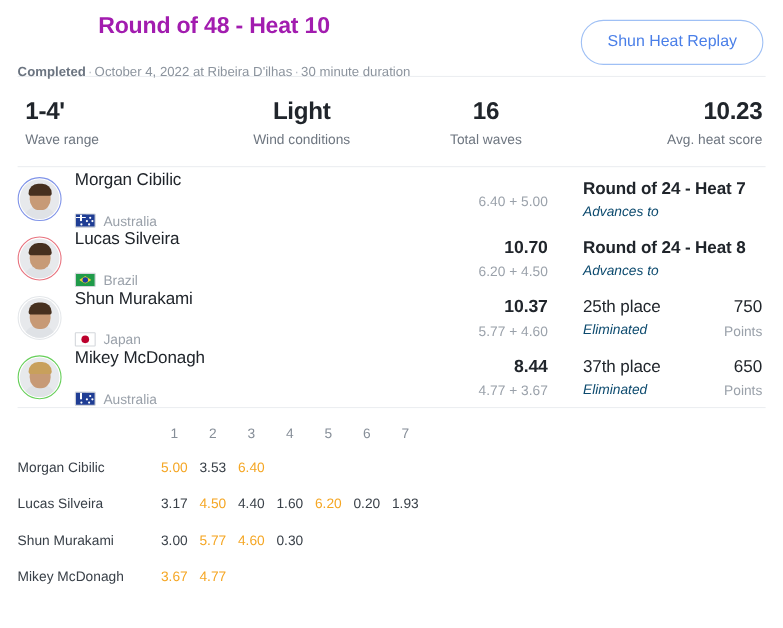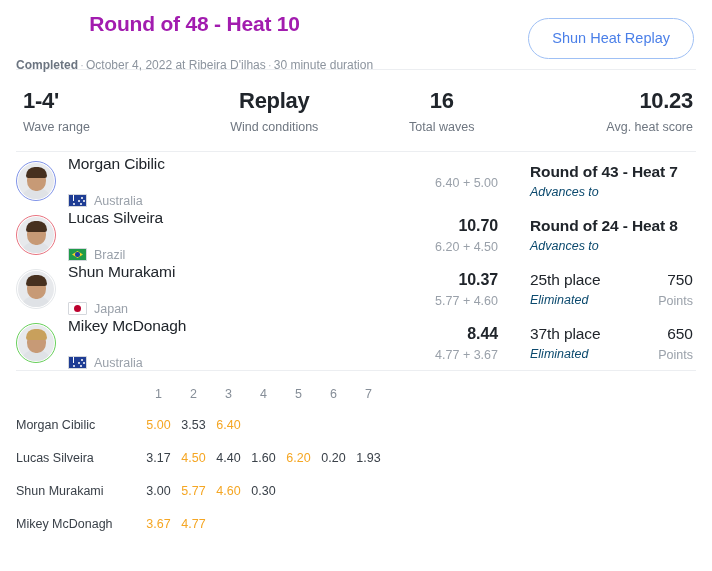--- a/index.html
+++ b/index.html
@@ -334,21 +334,21 @@
   </div>
 
   <div class="divider"></div>
 
   <div class="stats">
     <div class="stat">
       <div class="stat-value">1-4'</div>
       <div class="stat-label">Wave range</div>
     </div>
     <div class="stat">
-      <div class="stat-value">Replay</div>
+      <div class="stat-value">Light</div>
       <div class="stat-label">Wind conditions</div>
     </div>
     <div class="stat">
       <div class="stat-value">16</div>
       <div class="stat-label">Total waves</div>
     </div>
     <div class="stat">
       <div class="stat-value">10.23</div>
       <div class="stat-label">Avg. heat score</div>
     </div>
@@ -378,21 +378,21 @@
               <span class="st4"></span>
               <span class="st5"></span>
           </span>
           <span class="country-label">Australia</span>
         </div>
       </div>
       <div class="col-score">
         <div class="sub-num">6.40 + 5.00</div>
       </div>
       <div class="col-status">
-        <div class="status-main">Round of 43 - Heat 7</div>
+        <div class="status-main">Round of 24 - Heat 7</div>
         <div class="status-sub">Advances to</div>
       </div>
       <div class="col-points">
         <div class="points-val"></div>
         <div class="points-lbl"></div>
       </div>
     </div>
 
     <div class="athlete-row">
       <div class="avatar-wrap">

